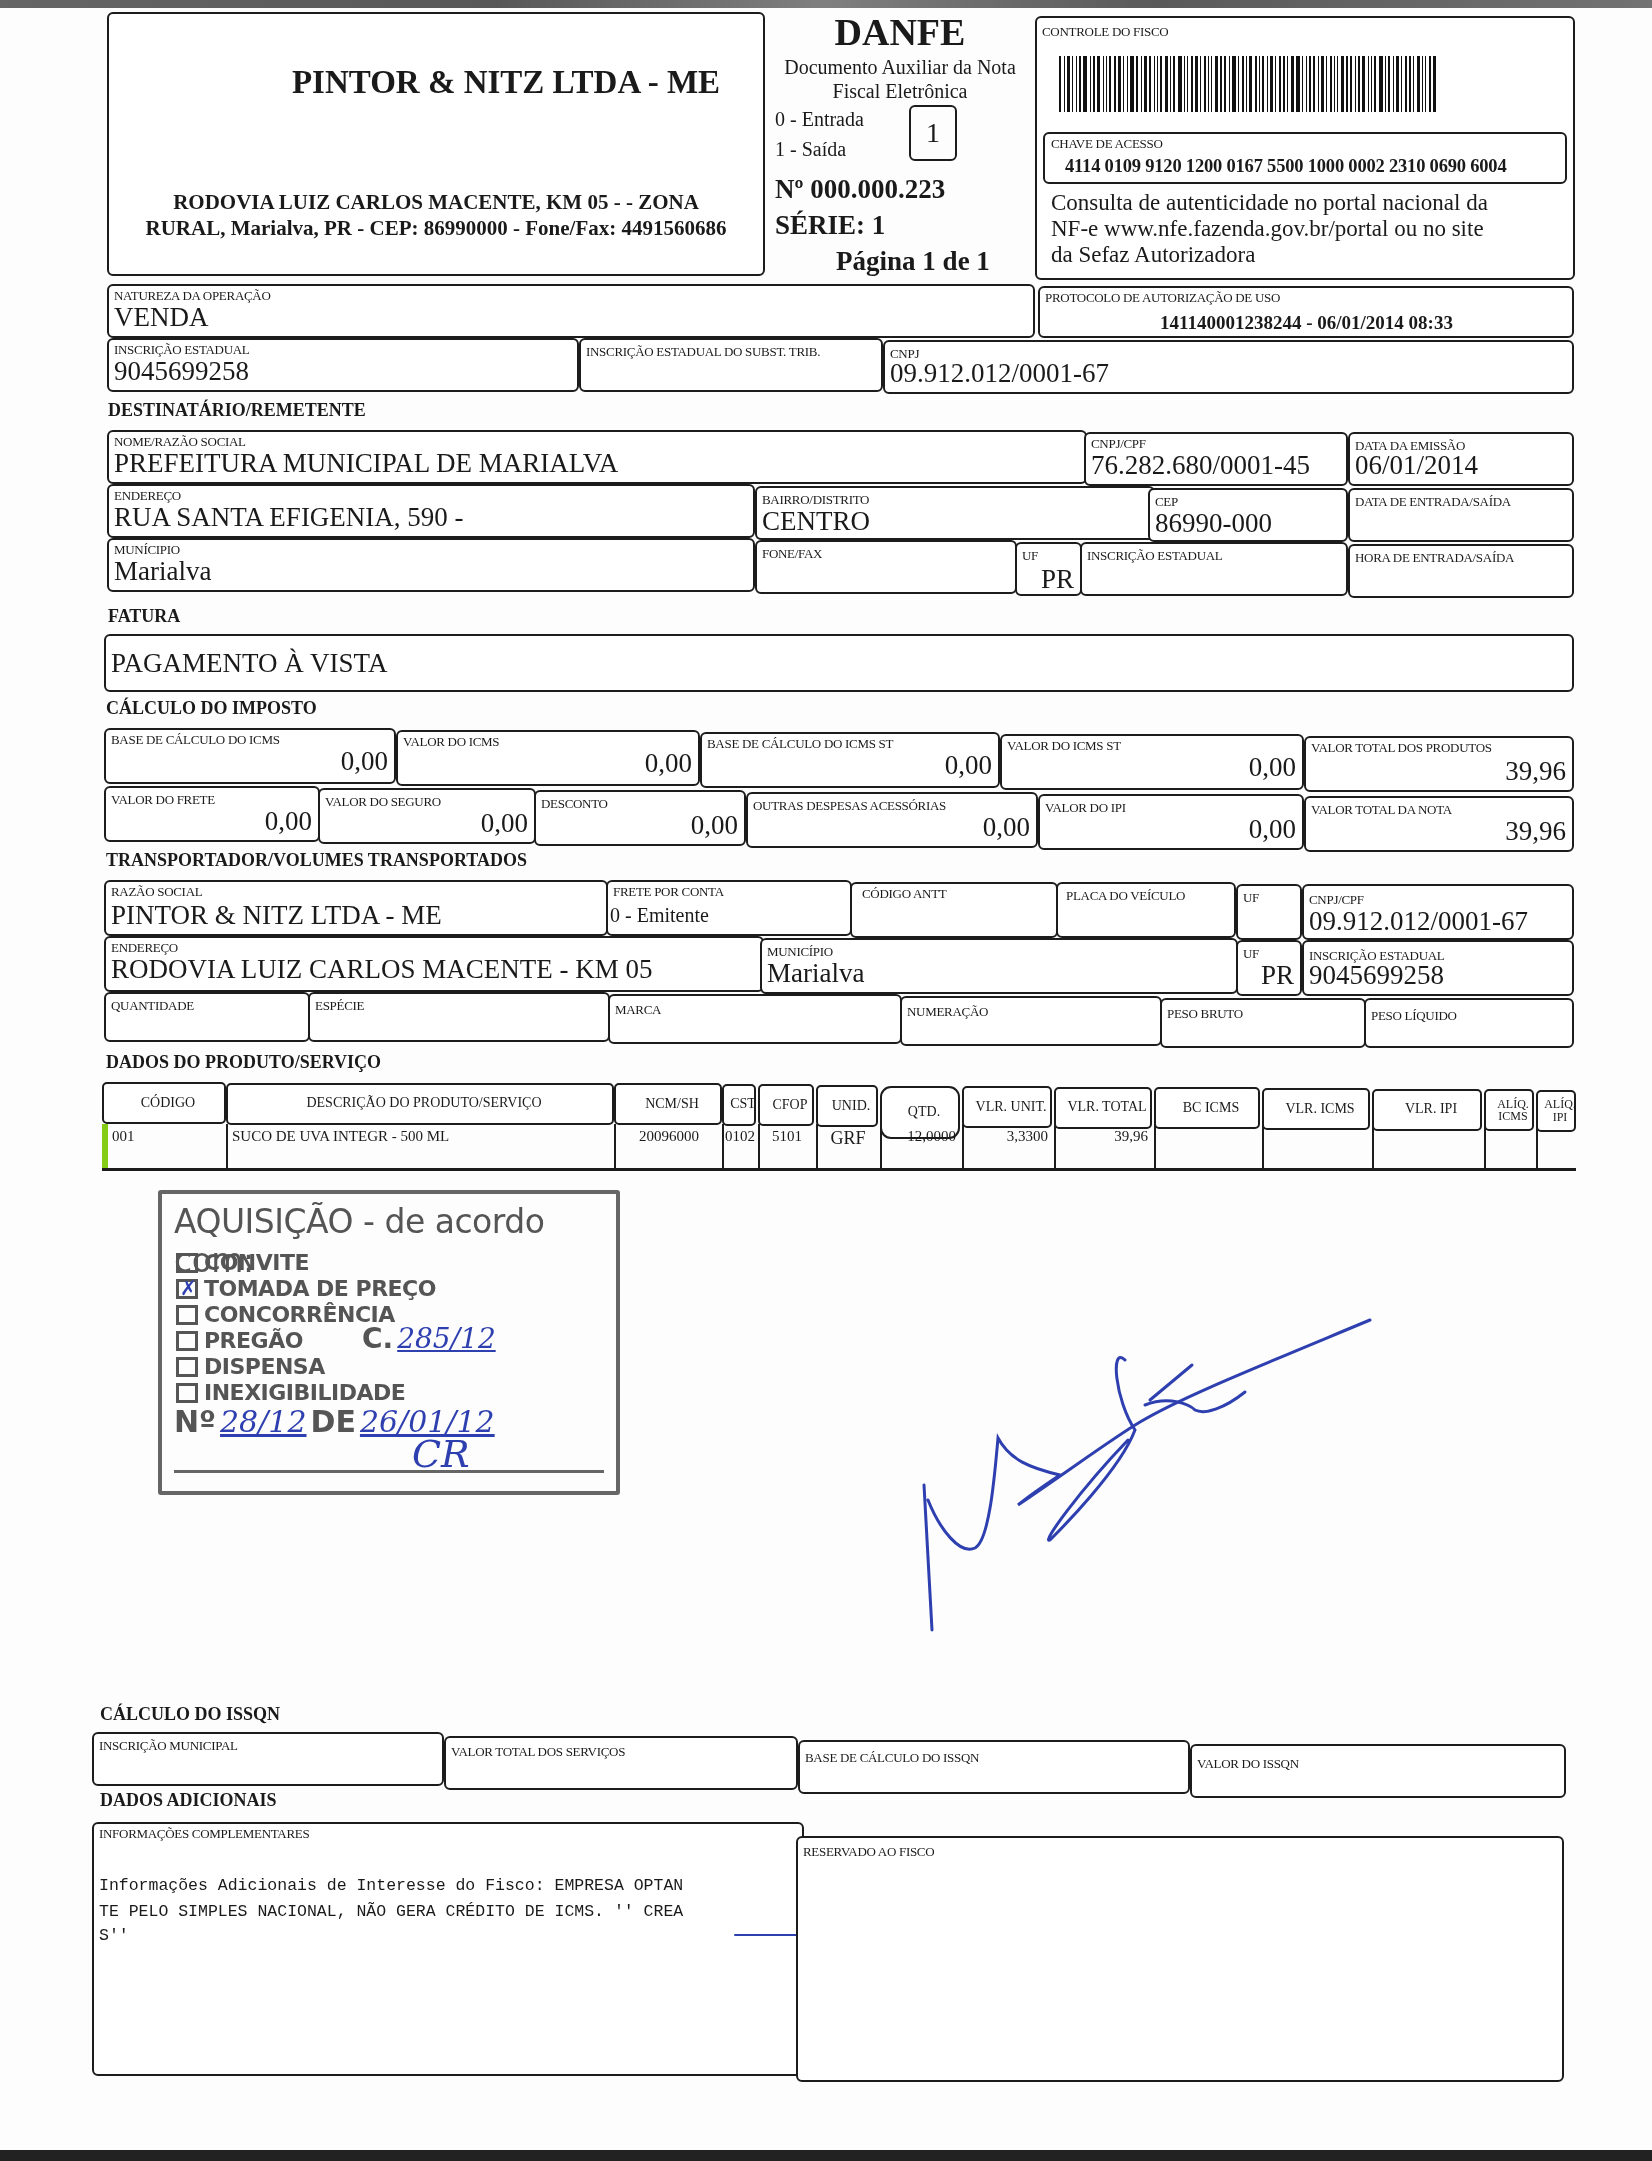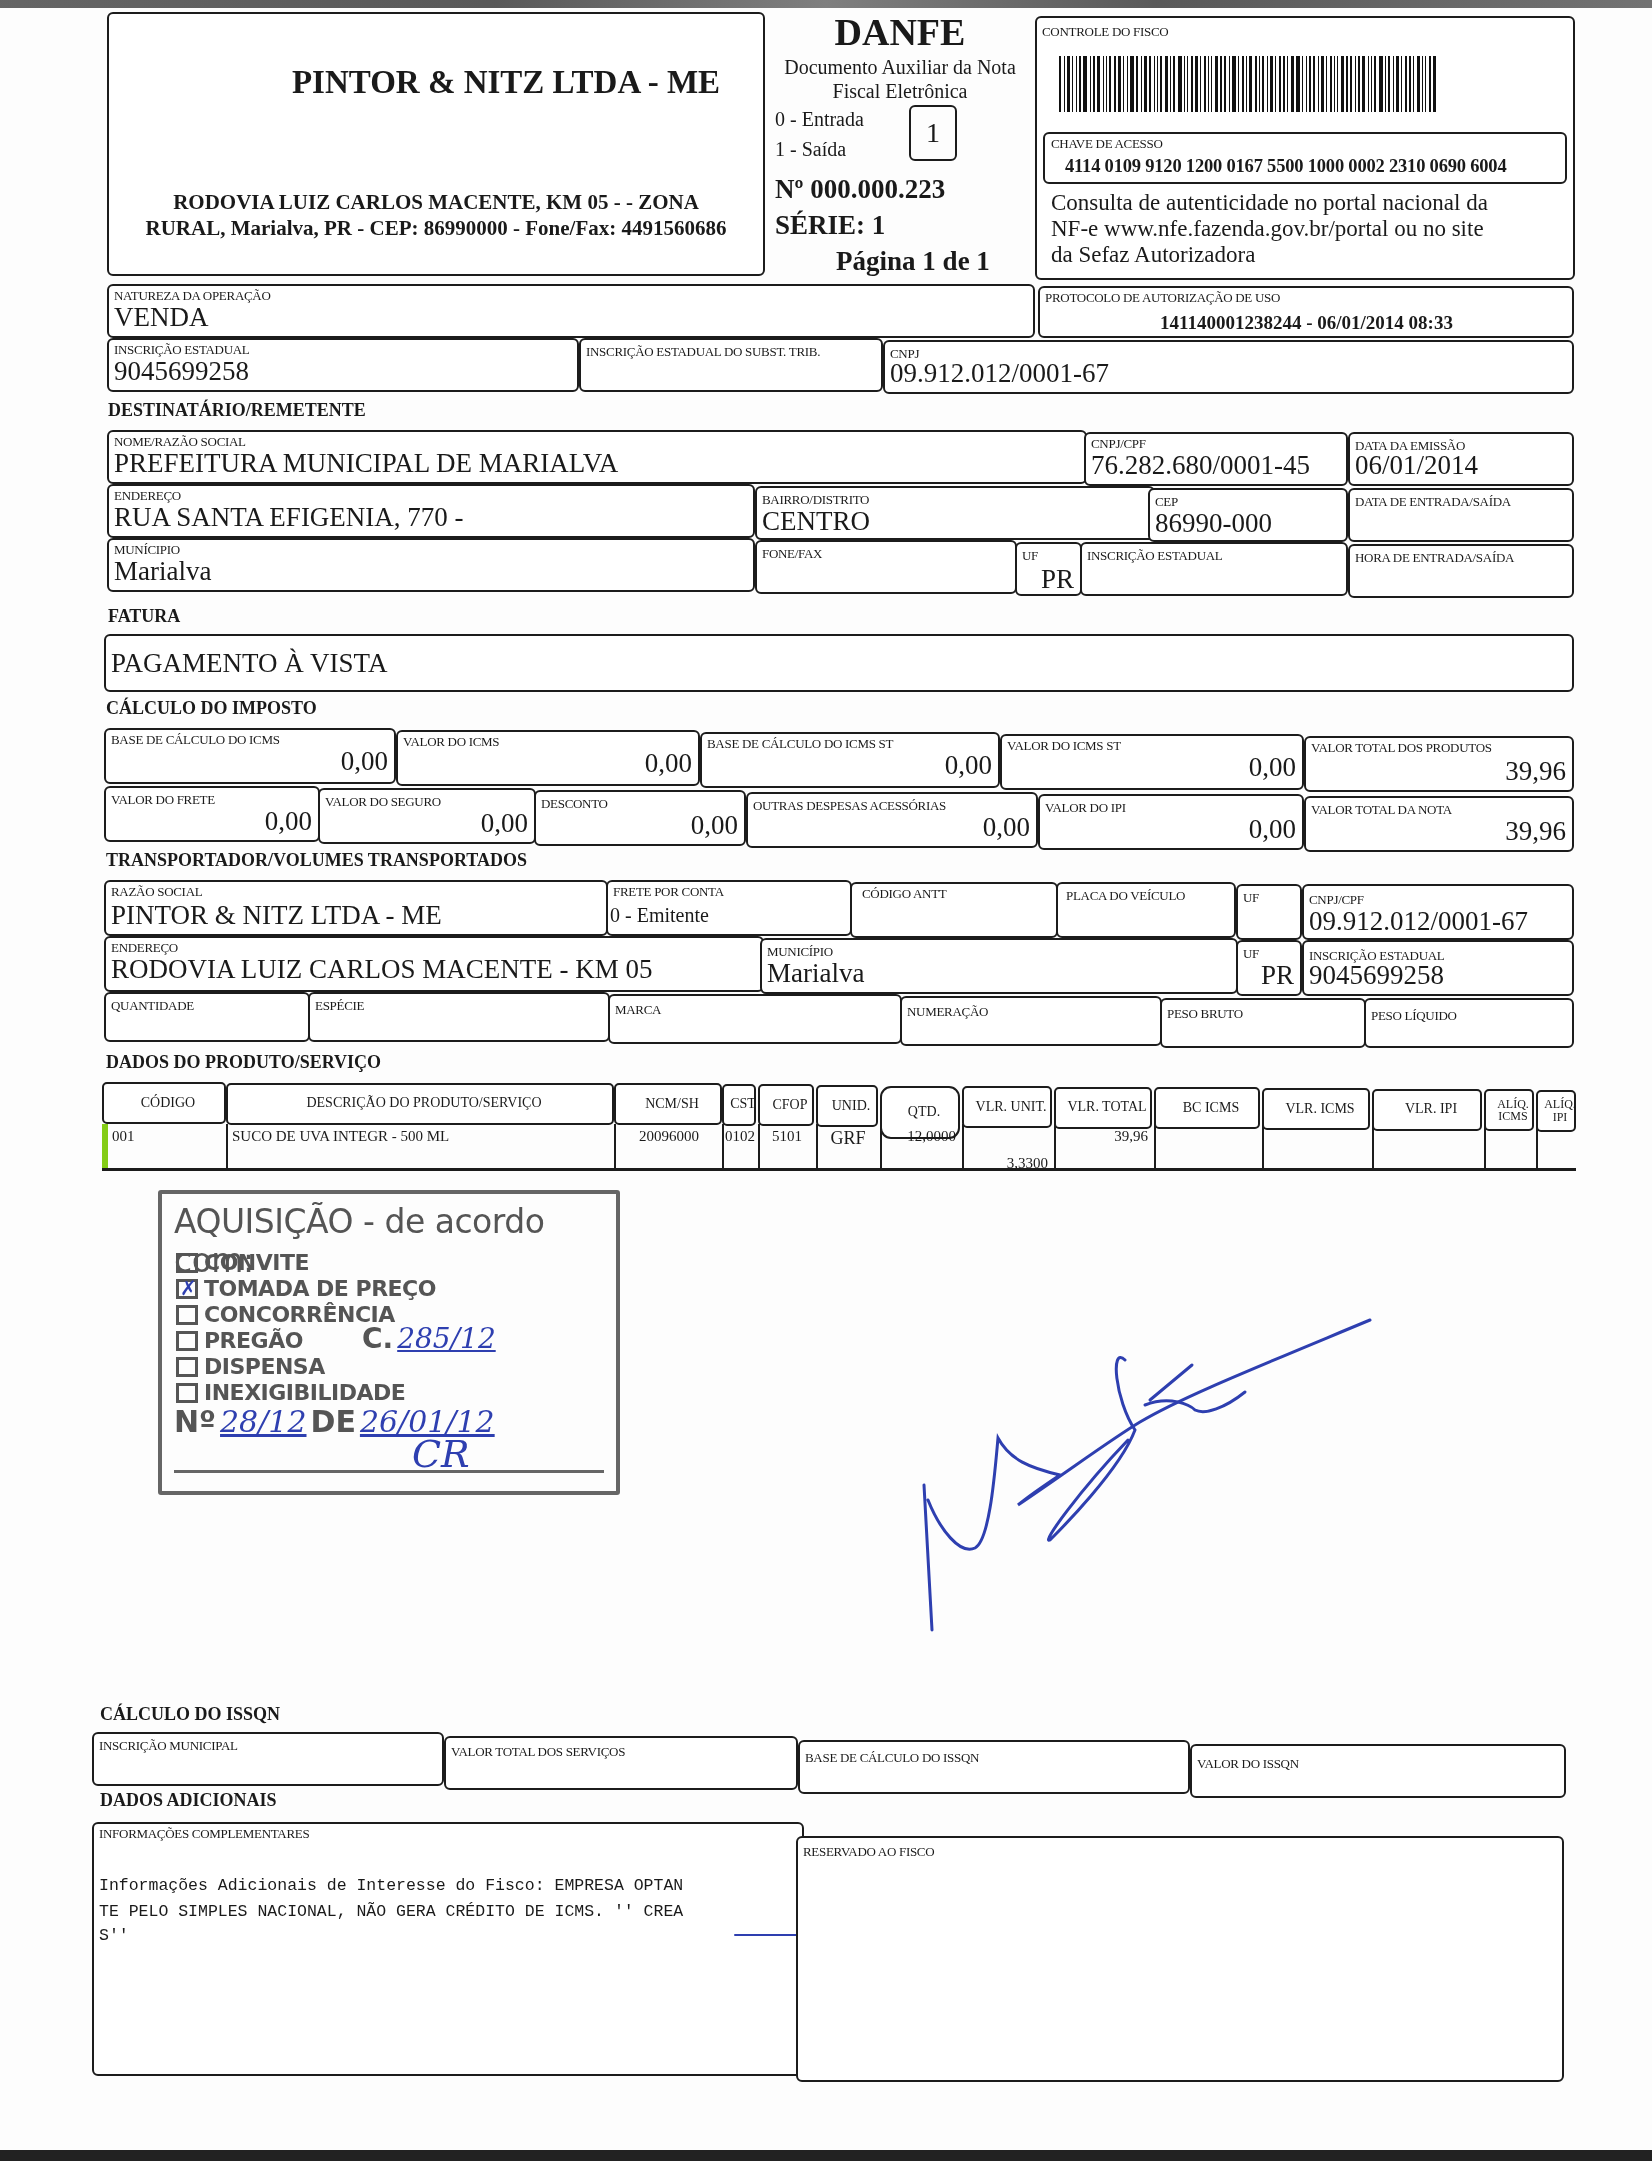--- a/index.html
+++ b/index.html
@@ -184,21 +184,21 @@
   <div class="lbl">CNPJ/CPF</div>
   <div class="val" style="top:16px;">76.282.680/0001-45</div>
 </div>
 <div class="box" style="left:1348px;top:432px;width:226px;height:54px;">
   <div class="lbl" style="top:4px;">DATA DA EMISSÃO</div>
   <div class="val" style="top:16px;">06/01/2014</div>
 </div>
 
 <div class="box" style="left:107px;top:484px;width:648px;height:54px;">
   <div class="lbl">ENDEREÇO</div>
-  <div class="val" style="top:16px;">RUA SANTA EFIGENIA, 770 -</div>
+  <div class="val" style="top:16px;">RUA SANTA EFIGENIA, 590 -</div>
 </div>
 <div class="box" style="left:755px;top:486px;width:400px;height:54px;">
   <div class="lbl" style="top:4px;">BAIRRO/DISTRITO</div>
   <div class="val" style="top:18px;">CENTRO</div>
 </div>
 <div class="box" style="left:1148px;top:488px;width:200px;height:54px;">
   <div class="lbl" style="top:4px;">CEP</div>
   <div class="val" style="top:18px;">86990-000</div>
 </div>
 <div class="box" style="left:1348px;top:488px;width:226px;height:54px;">
@@ -399,21 +399,21 @@
       <div style="position:absolute;left:758px;top:1124px;width:56px;height:44px;border-left:2px solid #1c1c1c;">
         <div class="td" style="left:0;right:0;text-align:center;top:4px;font-size:15px;">5101</div>
       </div>
       <div style="position:absolute;left:816px;top:1124px;width:62px;height:44px;border-left:2px solid #1c1c1c;">
         <div class="td" style="left:0;right:0;text-align:center;top:4px;font-size:18px;">GRF</div>
       </div>
       <div style="position:absolute;left:880px;top:1124px;width:80px;height:44px;border-left:2px solid #1c1c1c;">
         <div class="td" style="right:4px;top:4px;font-size:15px;">12,0000</div>
       </div>
       <div style="position:absolute;left:962px;top:1124px;width:90px;height:44px;border-left:2px solid #1c1c1c;">
-        <div class="td" style="right:4px;top:4px;font-size:15px;margin-top:27px;">3,3300</div>
+        <div class="td" style="right:4px;top:4px;font-size:15px;">3,3300</div>
       </div>
       <div style="position:absolute;left:1054px;top:1124px;width:98px;height:44px;border-left:2px solid #1c1c1c;">
         <div class="td" style="right:4px;top:4px;font-size:15px;">39,96</div>
       </div>
       <div style="position:absolute;left:1154px;top:1124px;width:106px;height:44px;border-left:2px solid #1c1c1c;">
         <div class="td" style="left:0;right:0;text-align:center;top:4px;font-size:15px;"></div>
       </div>
       <div style="position:absolute;left:1262px;top:1124px;width:108px;height:44px;border-left:2px solid #1c1c1c;">
         <div class="td" style="left:0;right:0;text-align:center;top:4px;font-size:15px;"></div>
       </div>

